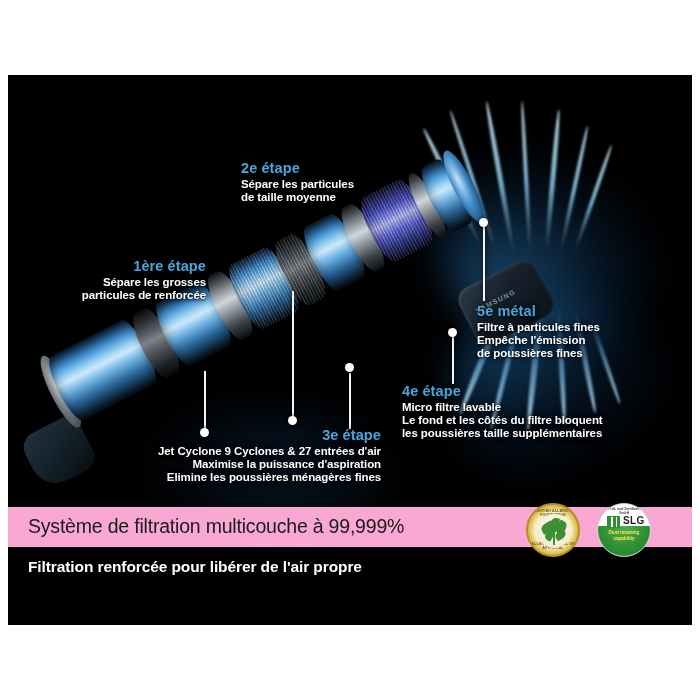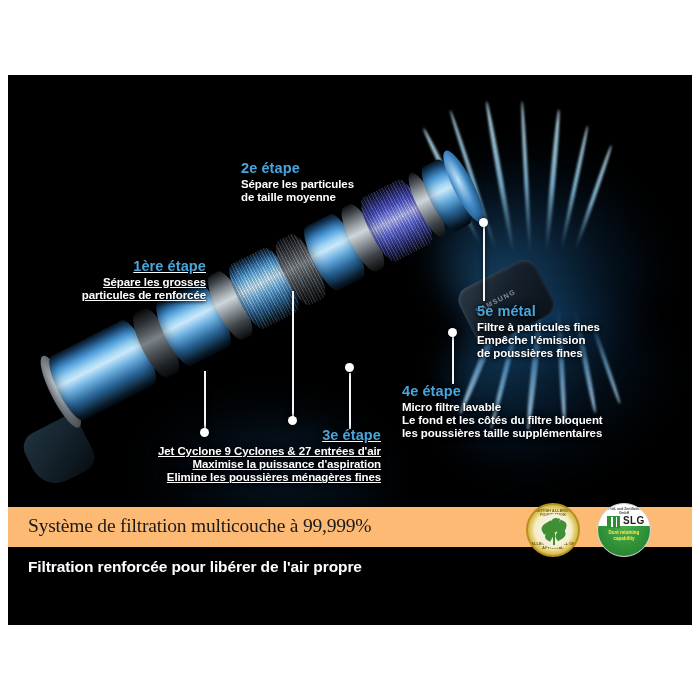--- a/index.html
+++ b/index.html
@@ -220,21 +220,21 @@
     font-weight: bold;
     font-size: 14.5px;
     margin-bottom: 1px;
     letter-spacing: .1px;
   }
   .callout .line {
     font-weight: bold;
     font-size: 11.5px;
     letter-spacing: -.1px;
   }
-  .ca-right { text-align: right; text-decoration: underline; }
+  .ca-right { text-align: right; }
   .ca-left  { text-align: left; }
 
   
   .leader {
     position: absolute;
     width: 2px;
     background: #f2f6f8;
     box-shadow: 0 0 4px rgba(0,0,0,.8);
   }
   .leader-dot {
@@ -246,23 +246,22 @@
     box-shadow: 0 0 5px rgba(0,0,0,.85);
   }
 
   
   #banner-white {
     position: absolute;
     left: 0px;
     top: 432px;
     width: 684px;
     height: 40px;
-    background: #fdba74;
+    background: #f9a8d4;
     box-shadow: 0 -1px 0 #000, 0 1px 0 #000;
-    font-family: Liberation Serif, serif;
   }
   #banner-white span {
     position: absolute;
     left: 20px;
     top: 8px;
     color: #1a1a1a;
     font-size: 19.5px;
     letter-spacing: -.2px;
     white-space: nowrap;
   }

